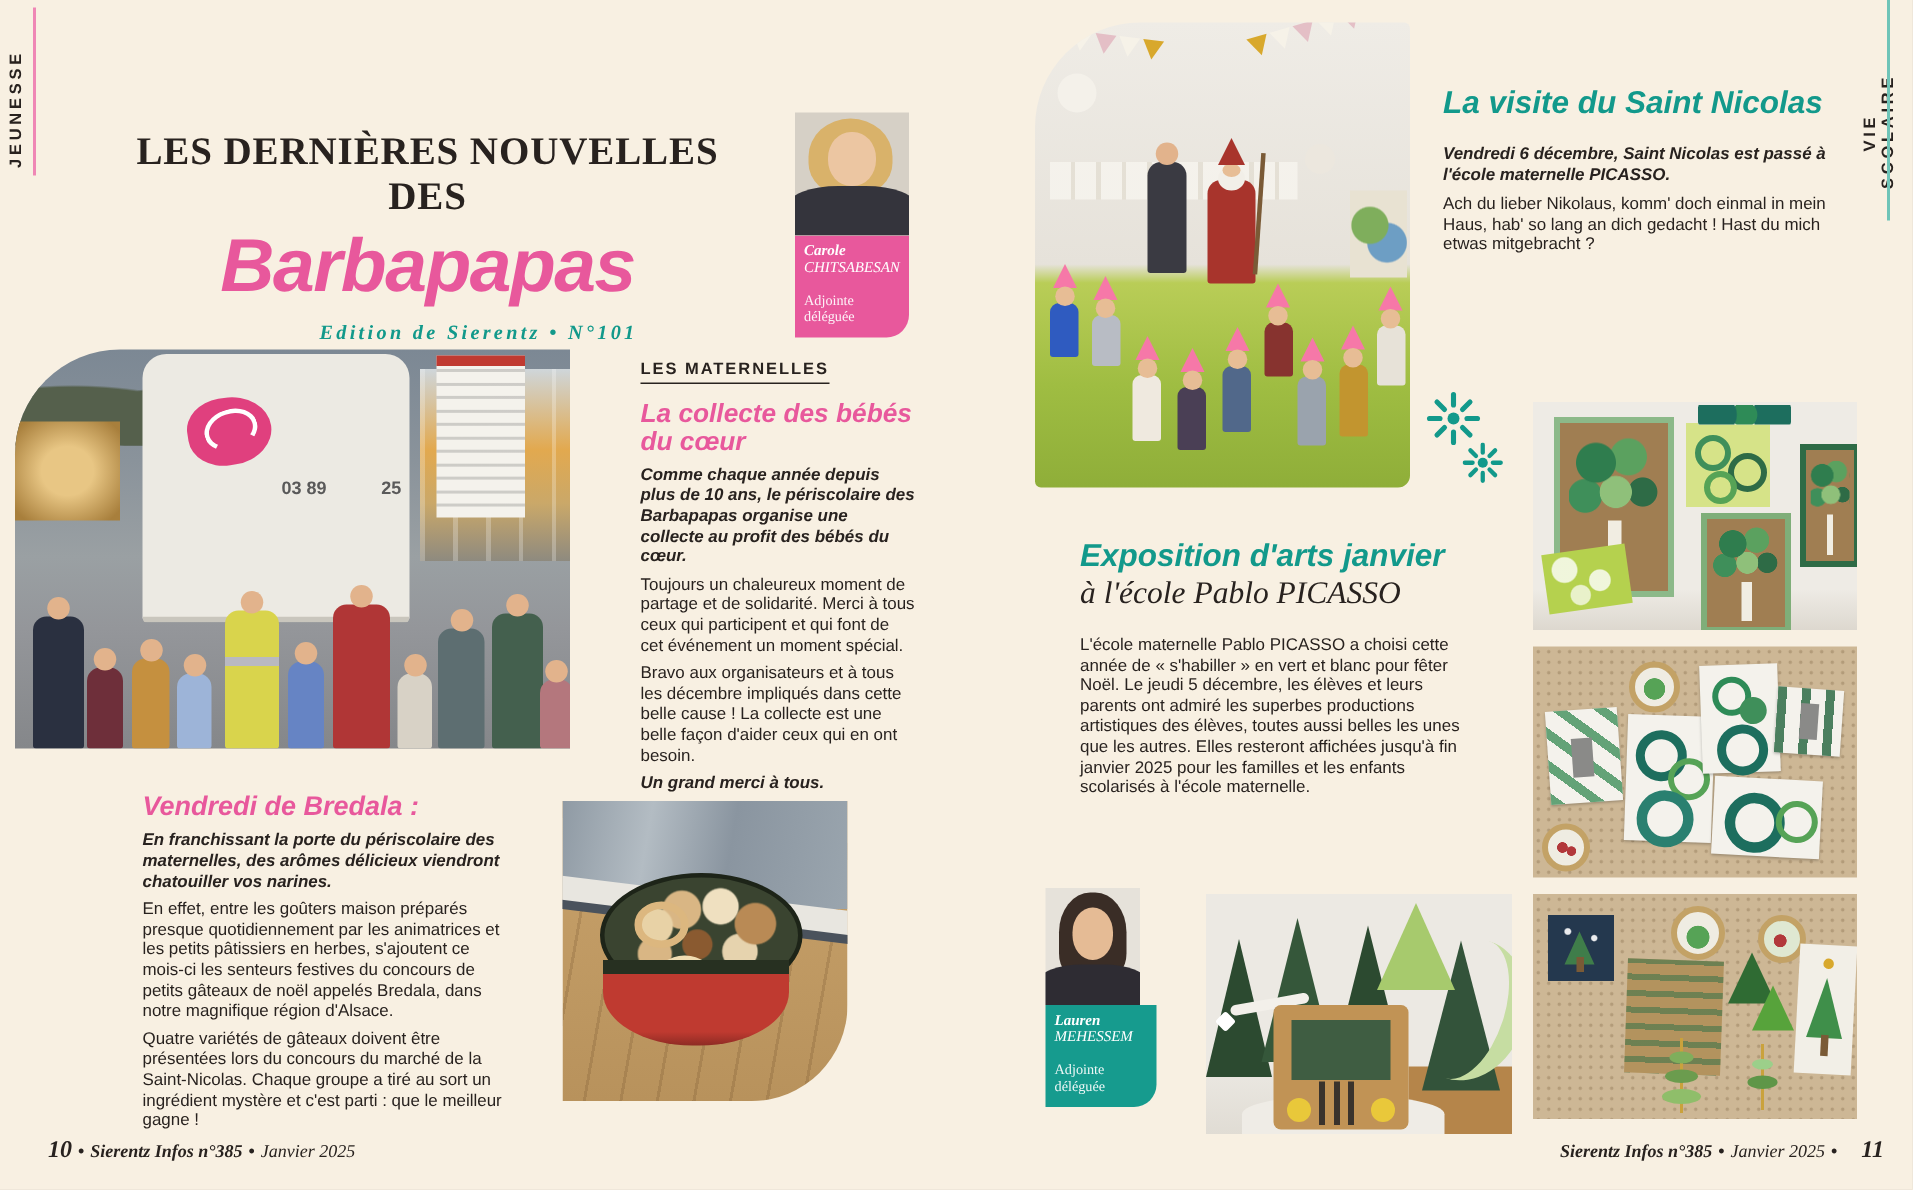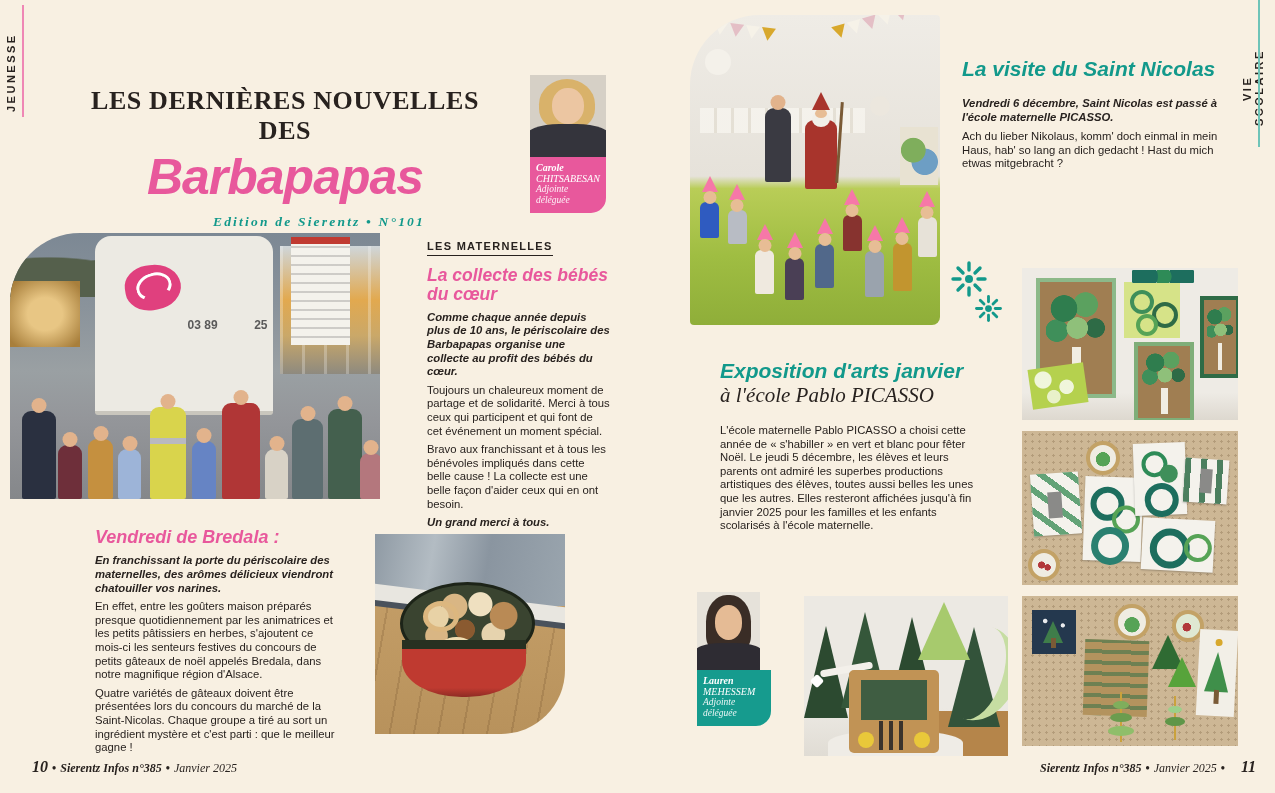--- a/index.html
+++ b/index.html
@@ -22,21 +22,21 @@
   .subtitle{font-family:"Liberation Serif",serif;font-style:italic;font-weight:700;
     font-size:13.5px;letter-spacing:2.2px;color:var(--teal);margin-top:8px;transform:translateX(34px);}
 
   
   .contact-card{width:76px;}
   .avatar{position:relative;width:100%;overflow:hidden;background:#d6d0c6;}
   .avatar .hair,.avatar .face,.avatar .body{position:absolute;}
   .badge{padding:5px 5px 7px 6px;border-radius:0 0 15px 0;color:#fff;line-height:1.12;}
   .badge .n1{font-family:"Liberation Serif",serif;font-style:italic;font-weight:700;font-size:10px;}
   .badge .n2{font-family:"Liberation Serif",serif;font-style:italic;font-weight:400;font-size:10px;}
-  .badge .rl{font-family:"Liberation Serif",serif;font-style:italic;font-size:9.5px;opacity:.92;}
+  .badge .rl{font-family:"Liberation Serif",serif;font-size:9.5px;opacity:.92;margin-top:12px;}
 
   
   .seclabel{display:inline-block;font-size:11px;font-weight:700;letter-spacing:1.3px;
     border-bottom:1.5px solid var(--ink);padding-bottom:3px;margin-bottom:10px;}
   .h-pink{font-style:italic;font-weight:700;font-size:17.5px;line-height:1.08;color:var(--pink);margin:0 0 7px;}
   .h-teal{font-style:italic;font-weight:700;font-size:21px;line-height:1.05;color:var(--teal);margin:0;white-space:nowrap;}
   .h-serif{font-family:"Liberation Serif",serif;font-style:italic;font-size:21px;margin:1px 0 0;}
   .b{font-size:11.3px;line-height:13.6px;margin:0 0 5px;}
   .lead{font-weight:700;font-style:italic;}
   .closing{font-weight:700;font-style:italic;margin-bottom:0;}
@@ -142,21 +142,21 @@
     <i class="p" style="left:282px;height:80px;width:31px;--c:#5d6e71;"></i>
     <i class="p" style="left:318px;height:90px;width:34px;--c:#44604e;"></i>
     <i class="p" style="left:350px;height:46px;width:22px;--c:#b4777d;"></i>
   </div>
 
   <div class="abs" style="left:427px;top:236px;width:183px;">
     <div class="seclabel">LES MATERNELLES</div><br>
     <div class="h-pink">La collecte des bébés du cœur</div>
     <p class="b lead">Comme chaque année depuis plus de 10 ans, le périscolaire des Barbapapas organise une collecte au profit des bébés du cœur.</p>
     <p class="b">Toujours un chaleureux moment de partage et de solidarité. Merci à tous ceux qui participent et qui font de cet événement un moment spécial.</p>
-    <p class="b">Bravo aux franchissant et à tous les bénévoles impliqués dans cette belle cause ! La collecte est une belle façon d'aider ceux qui en ont besoin.</p>
+    <p class="b">Bravo aux organisateurs et à tous les décembre impliqués dans cette belle cause ! La collecte est une belle façon d'aider ceux qui en ont besoin.</p>
     <p class="b closing">Un grand merci à tous.</p>
   </div>
 
   <div class="abs" style="left:95px;top:528px;width:240px;">
     <div class="h-pink" style="font-size:18px;">Vendredi de Bredala :</div>
     <p class="b lead">En franchissant la porte du périscolaire des maternelles, des arômes délicieux viendront chatouiller vos narines.</p>
     <p class="b">En effet, entre les goûters maison préparés presque quotidiennement par les animatrices et les petits pâtissiers en herbes, s'ajoutent ce mois-ci les senteurs festives du concours de petits gâteaux de noël appelés Bredala, dans notre magnifique région d'Alsace.</p>
     <p class="b">Quatre variétés de gâteaux doivent être présentées lors du concours du marché de la Saint-Nicolas. Chaque groupe a tiré au sort un ingrédient mystère et c'est parti : que le meilleur gagne !</p>
   </div>
 

